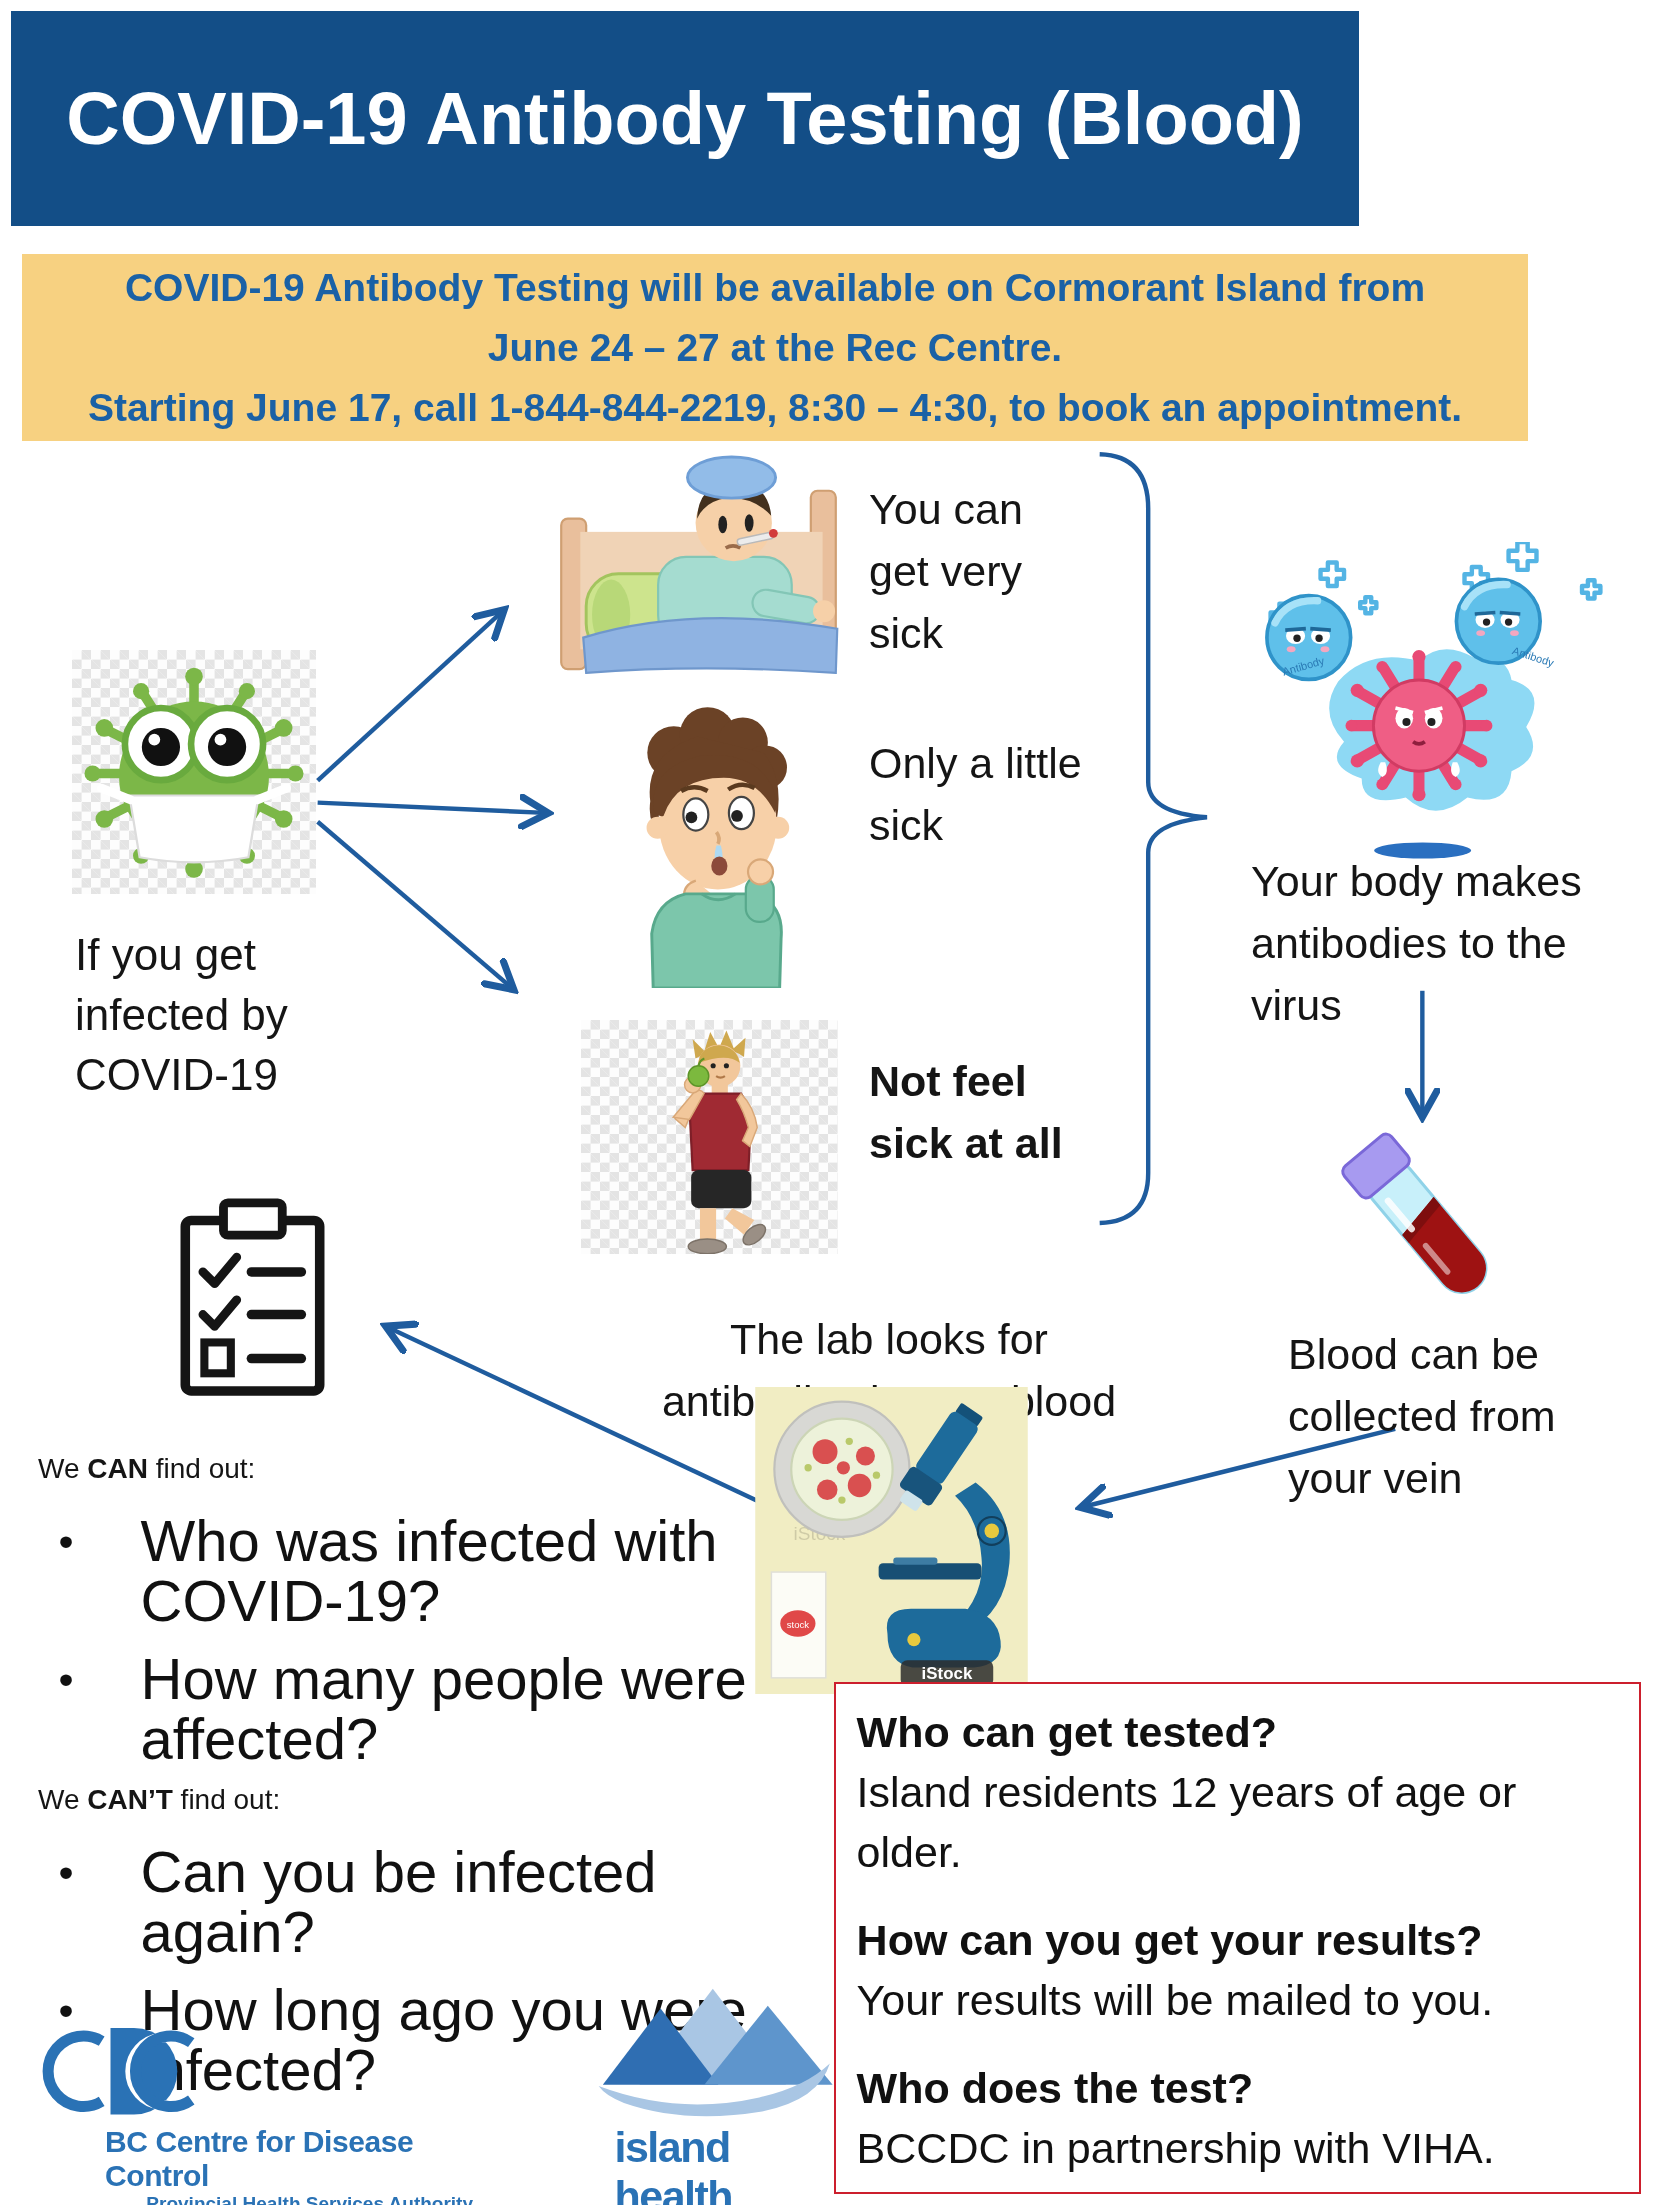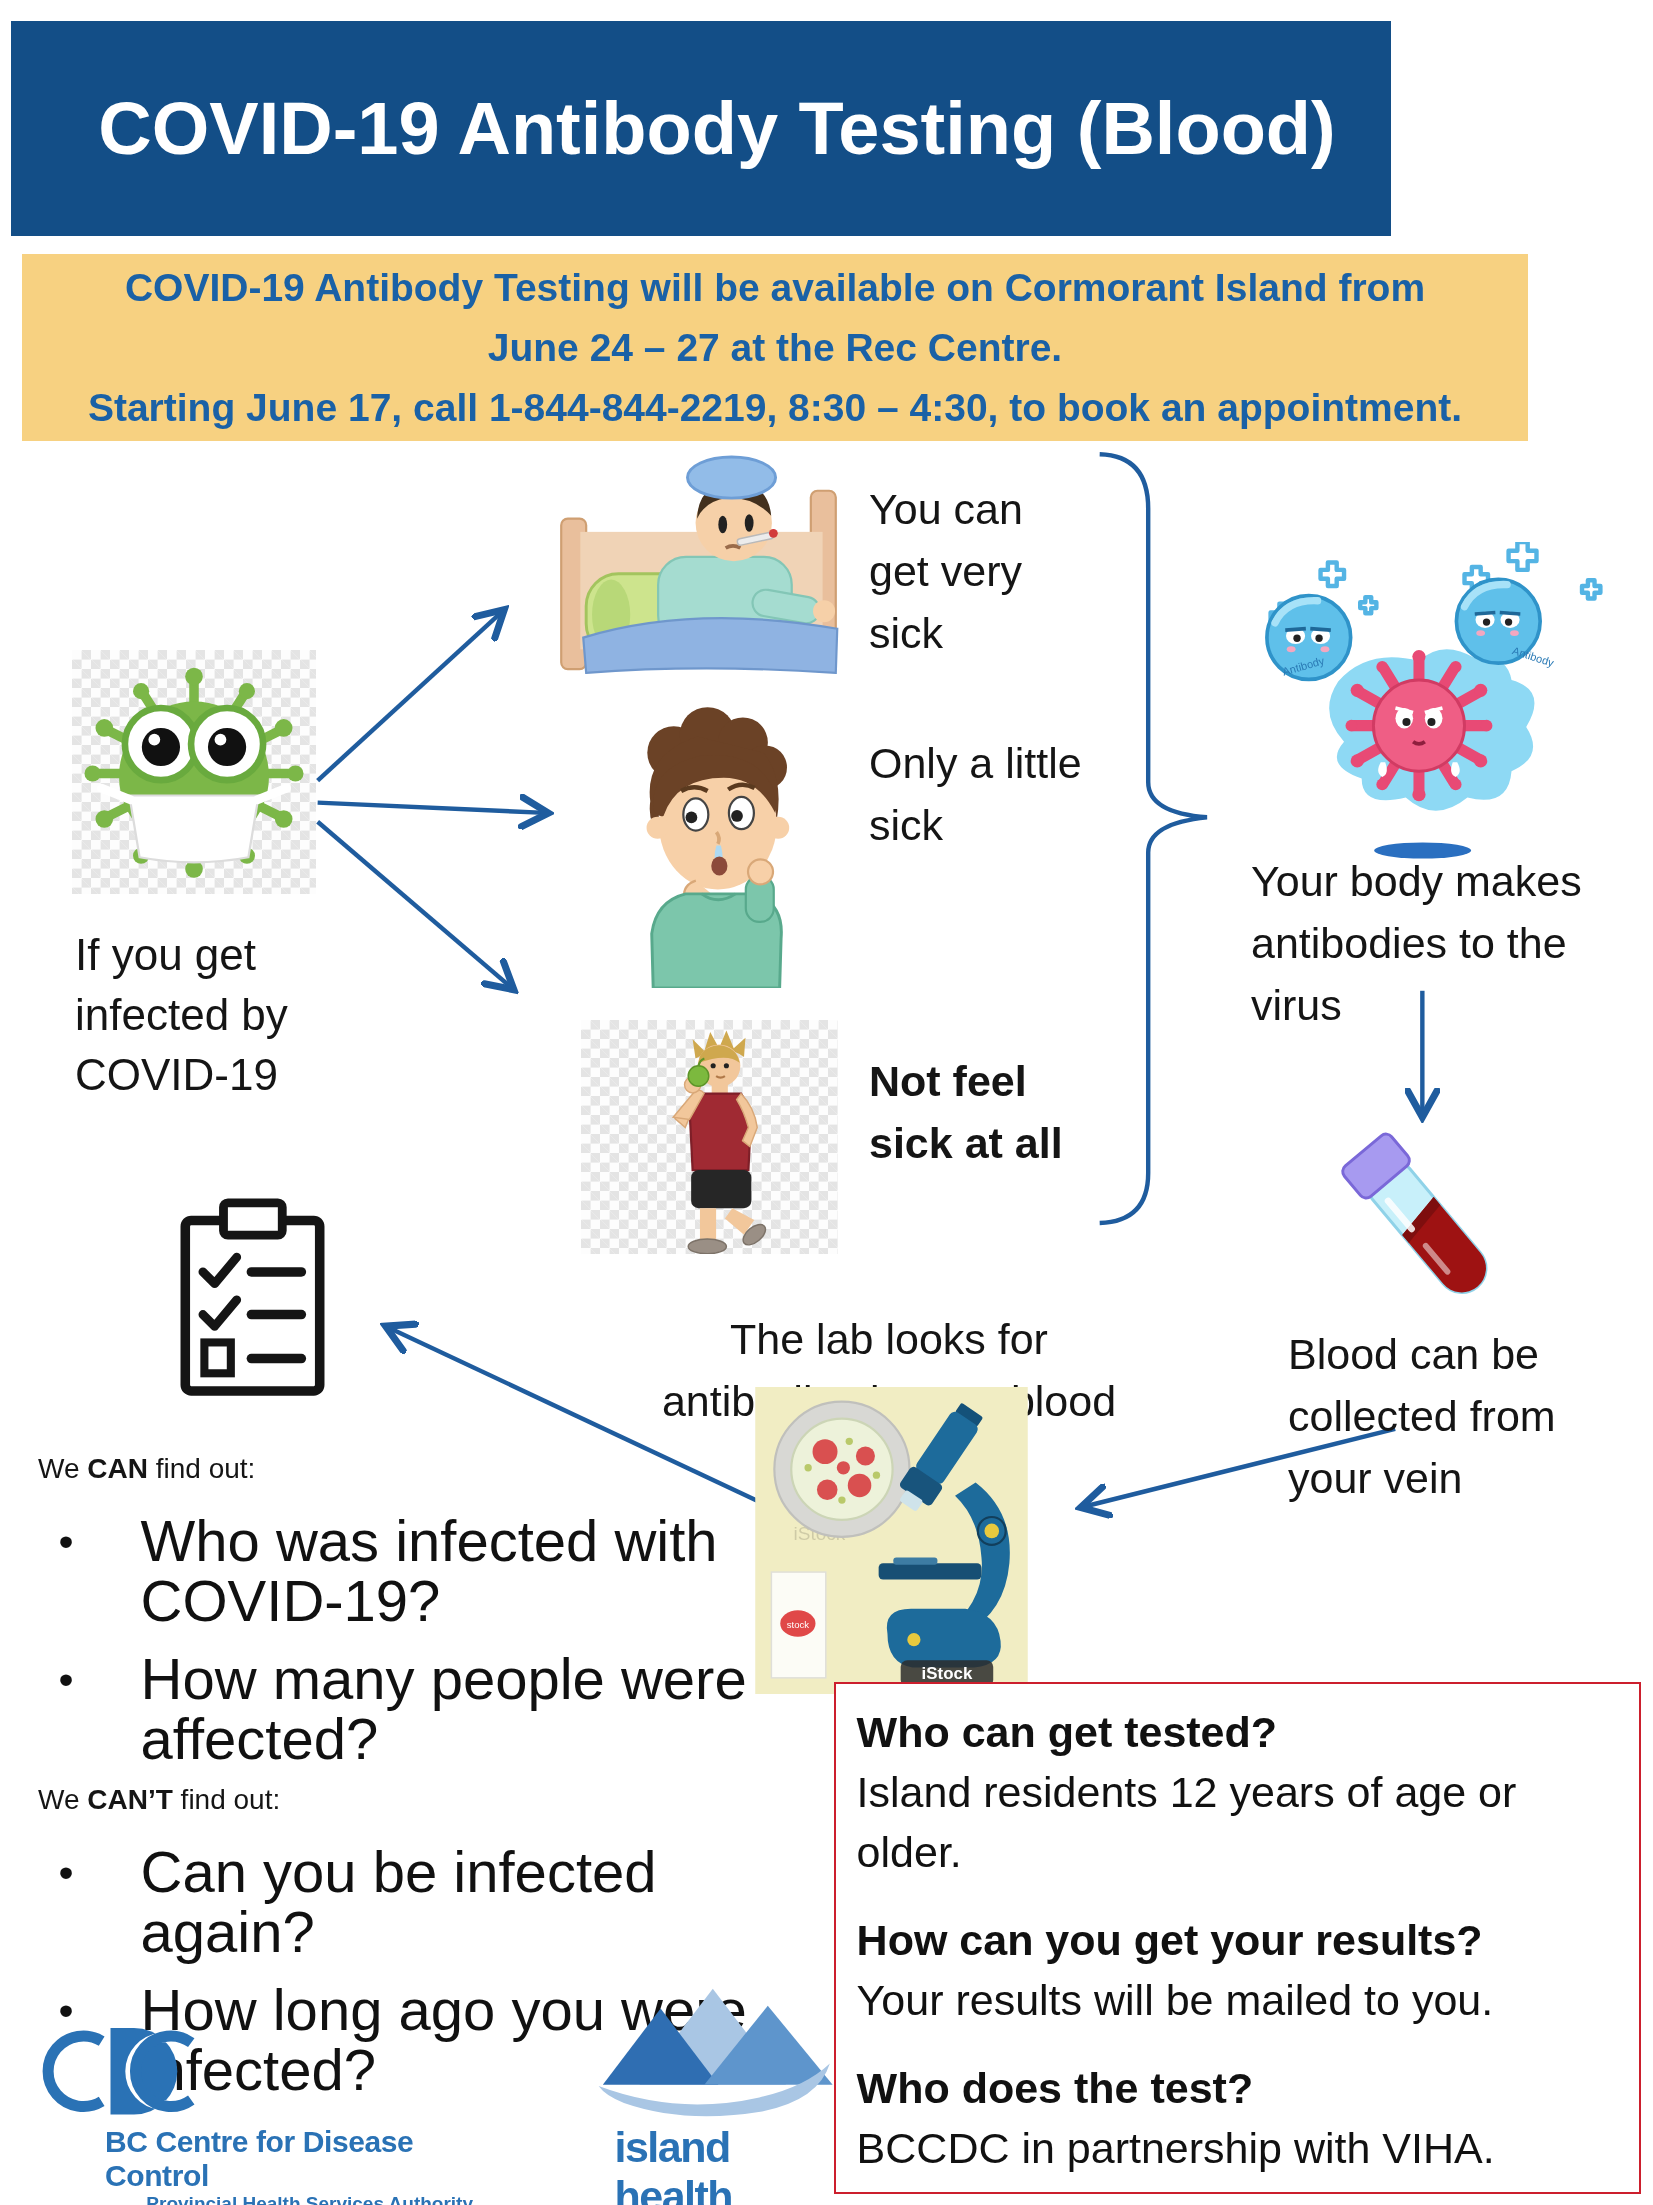--- a/index.html
+++ b/index.html
@@ -5,22 +5,22 @@
 <style>
   html,body{margin:0;padding:0;}
   body{
     width:1654px;height:2205px;position:relative;background:#ffffff;
     font-family:"Liberation Sans",sans-serif;color:#111;overflow:hidden;
   }
   .abs{position:absolute;}
   .prewrap{white-space:pre-line;}
   
   .banner{
-    left:11px;top:21px;width:1348px;height:215px;background:#134e87;
-    display:flex;align-items:center;justify-content:center;padding-left:32px;
+    left:11px;top:11px;width:1348px;height:215px;background:#134e87;
+    display:flex;align-items:center;justify-content:center;
   }
   .banner h1{
     margin:0;color:#ffffff;font-size:74px;font-weight:bold;letter-spacing:0px;
   }
   
   .notice{
     left:22px;top:254px;width:1506px;height:187px;background:#f7d181;
     display:flex;align-items:center;justify-content:center;text-align:center;
   }
   .notice .txt{

